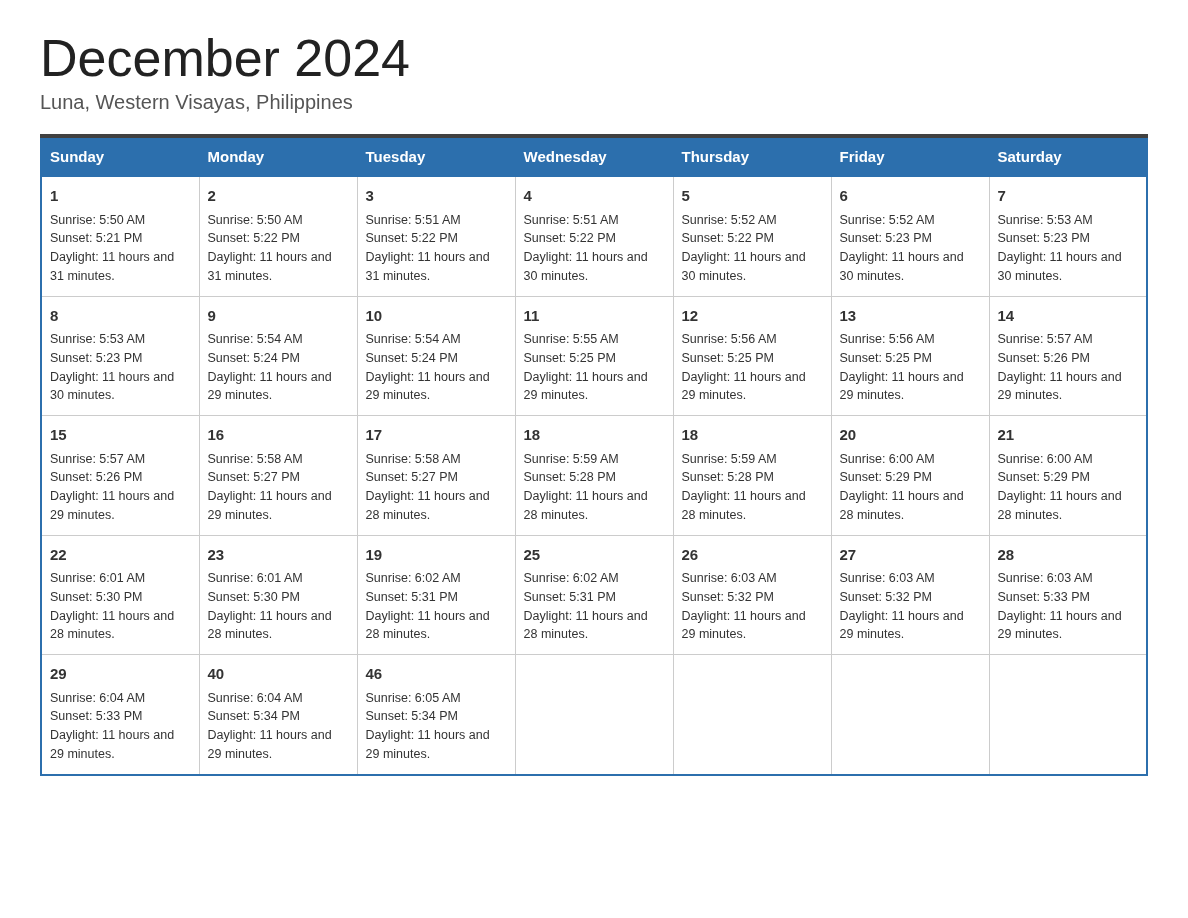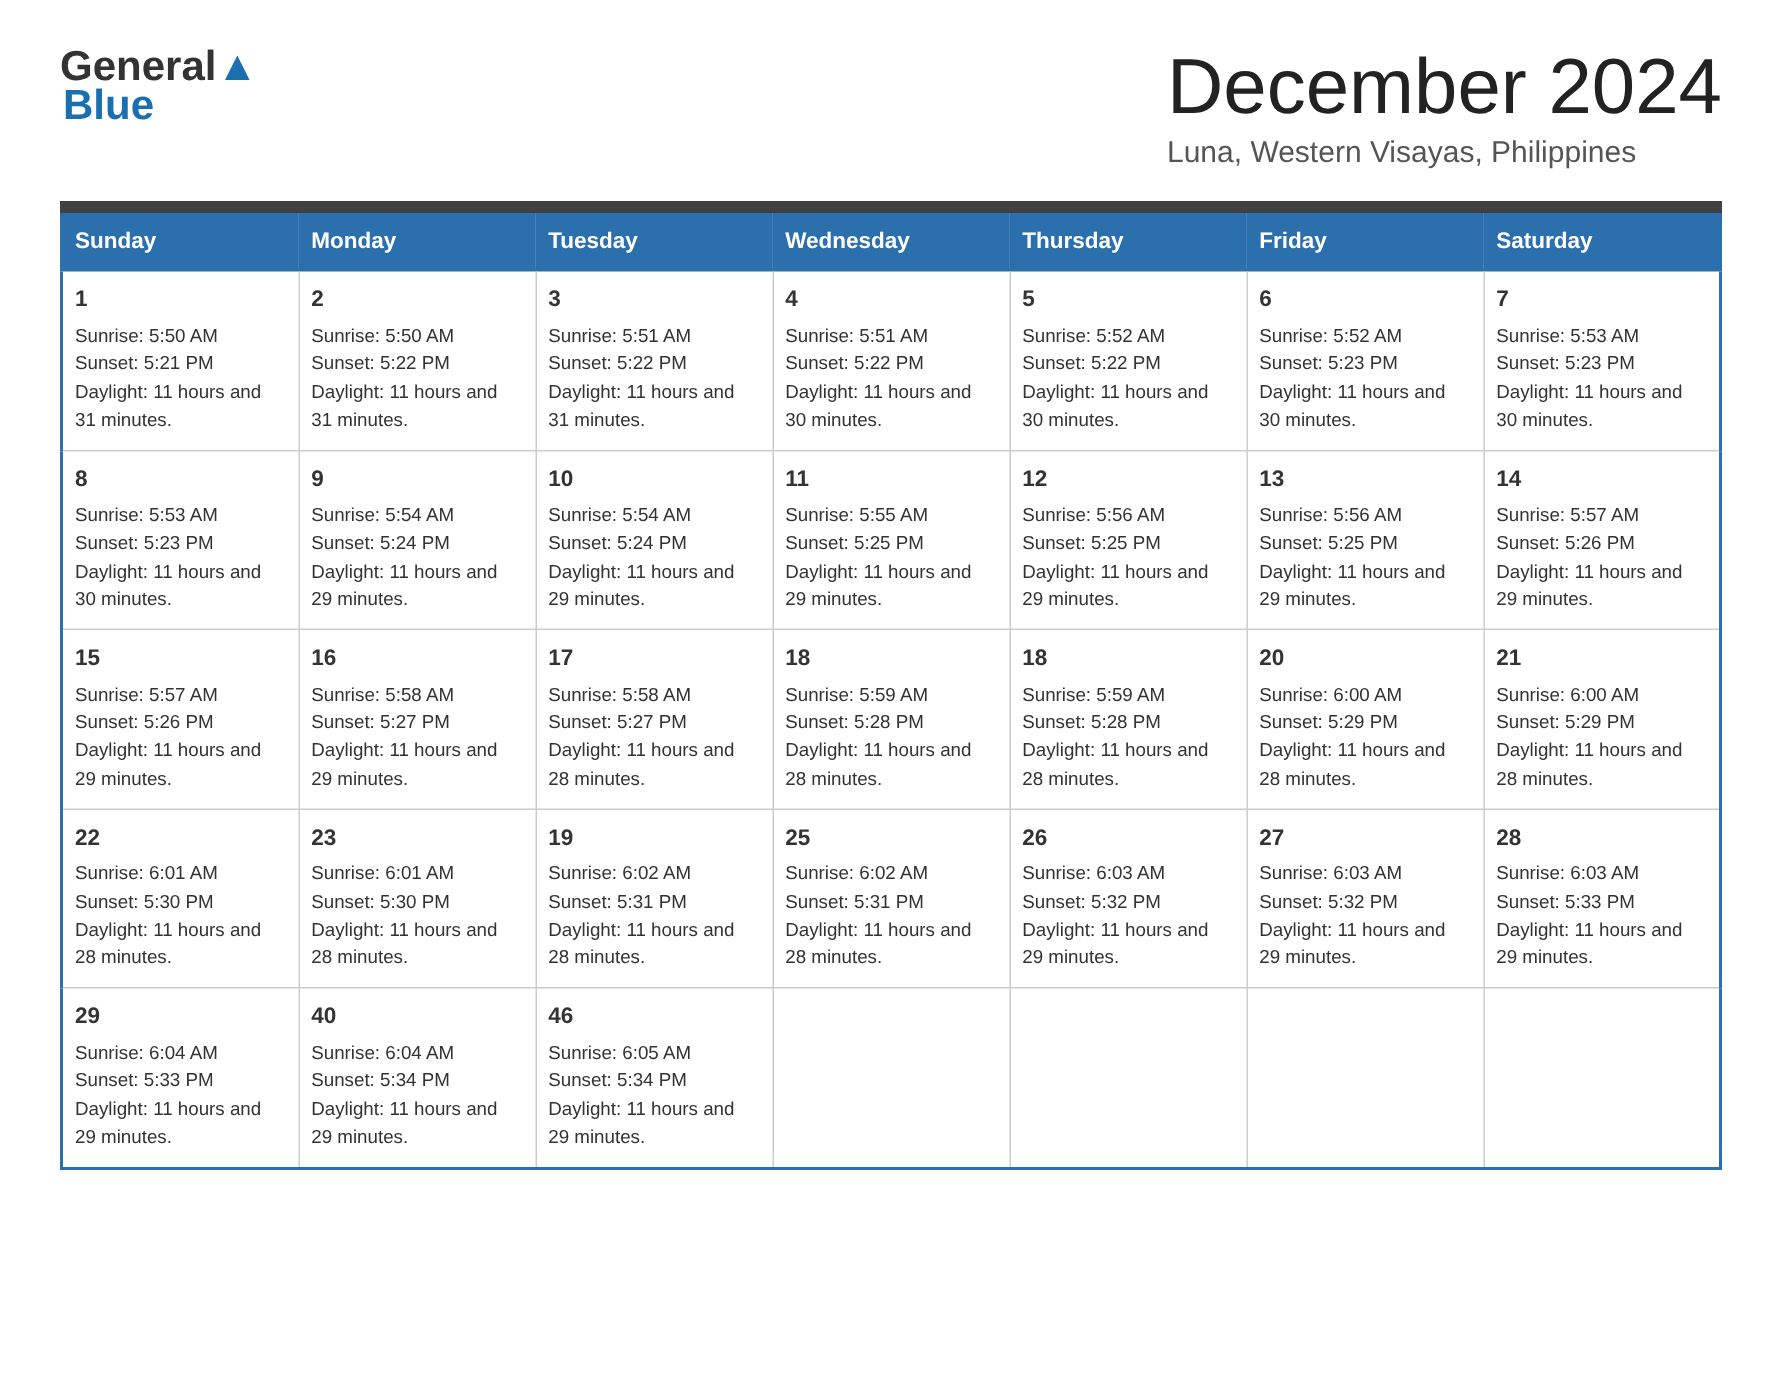--- a/index.html
+++ b/index.html
@@ -95,36 +95,30 @@
     tbody tr td:last-child {
       border-right: 2px solid #2c6fad;
     }
     thead th:first-child {
       border-left: 2px solid #2c6fad;
     }
     thead th:last-child {
       border-right: 2px solid #2c6fad;
     }
     thead tr {
-      border-top: 8px solid #404040;
+      border-top: 4px solid #404040;
     }
     .row-border-top td {
       border-top: 2px solid #2c6fad;
     }
   </style>
 </head>
 <body>
 
 <div class="header-area">
-  <div class="logo-area">
-    <div class="logo-text">
-      <span class="general">General</span><span style="color:#1a6faf;font-weight:bold;">▲</span>
-    </div>
-    <div class="logo-sub">Blue</div>
-  </div>
   <div class="title-area">
     <div class="month-title">December 2024</div>
     <div class="location-title">Luna, Western Visayas, Philippines</div>
   </div>
 </div>
 
 <table>
   <thead>
     <tr>
     <th>Sunday</th>

